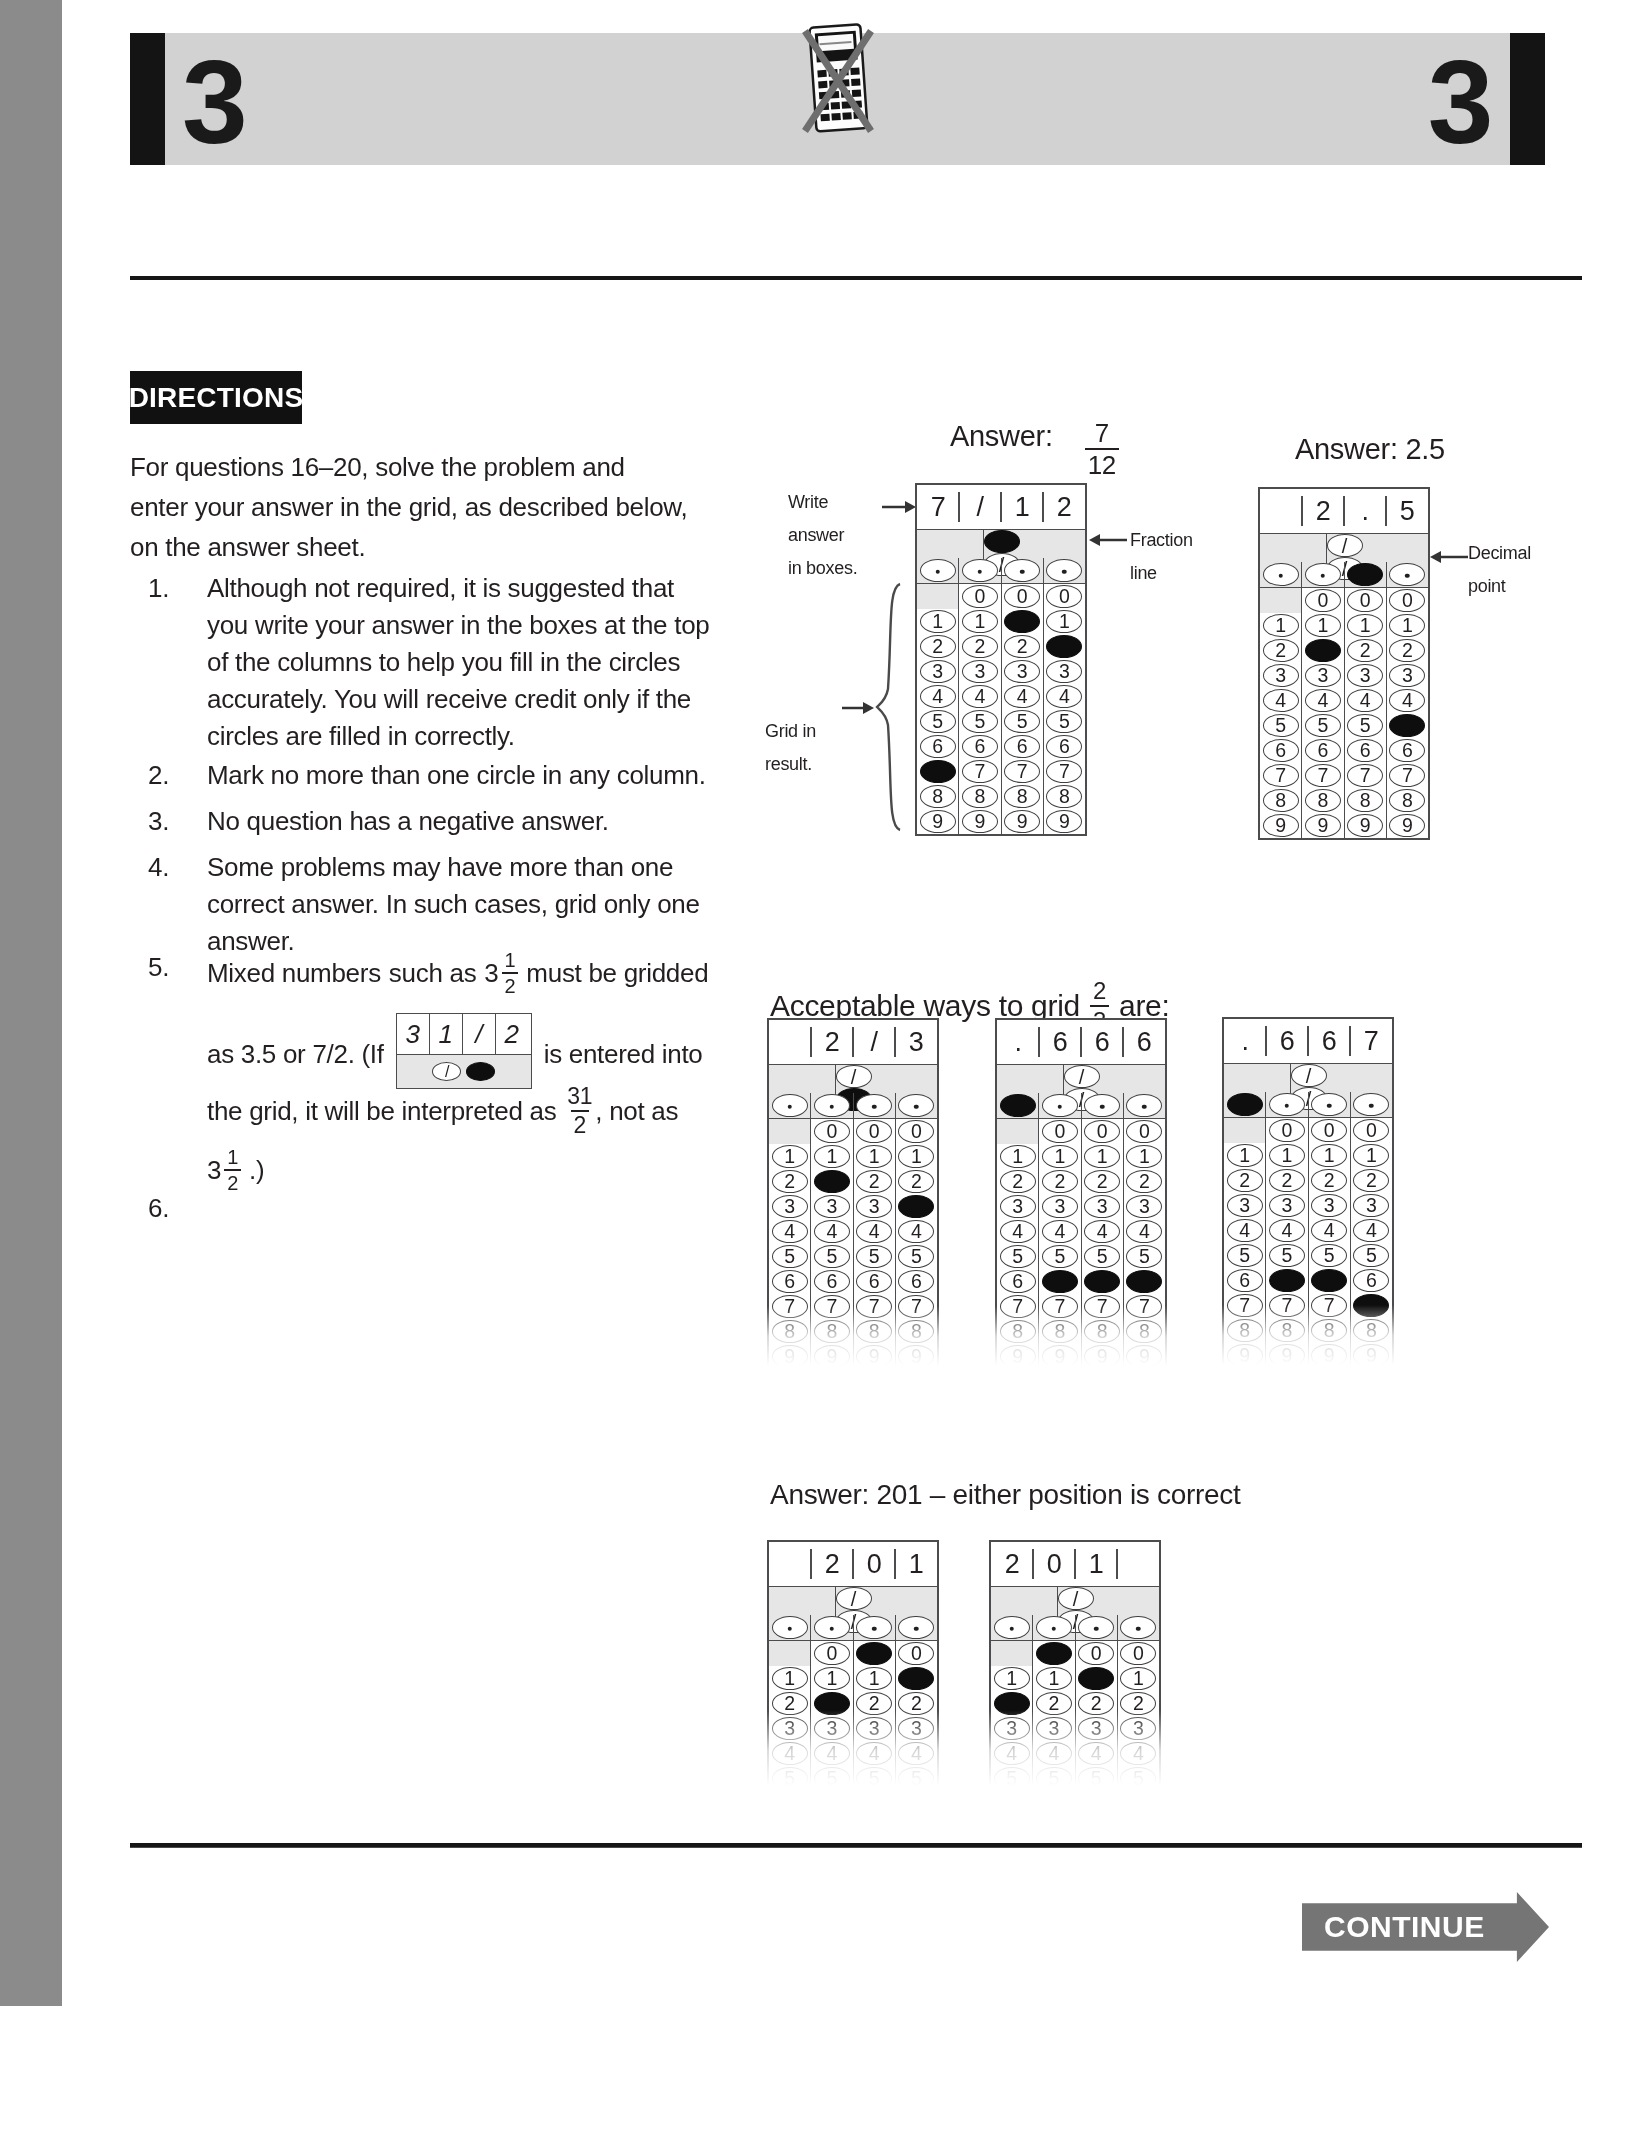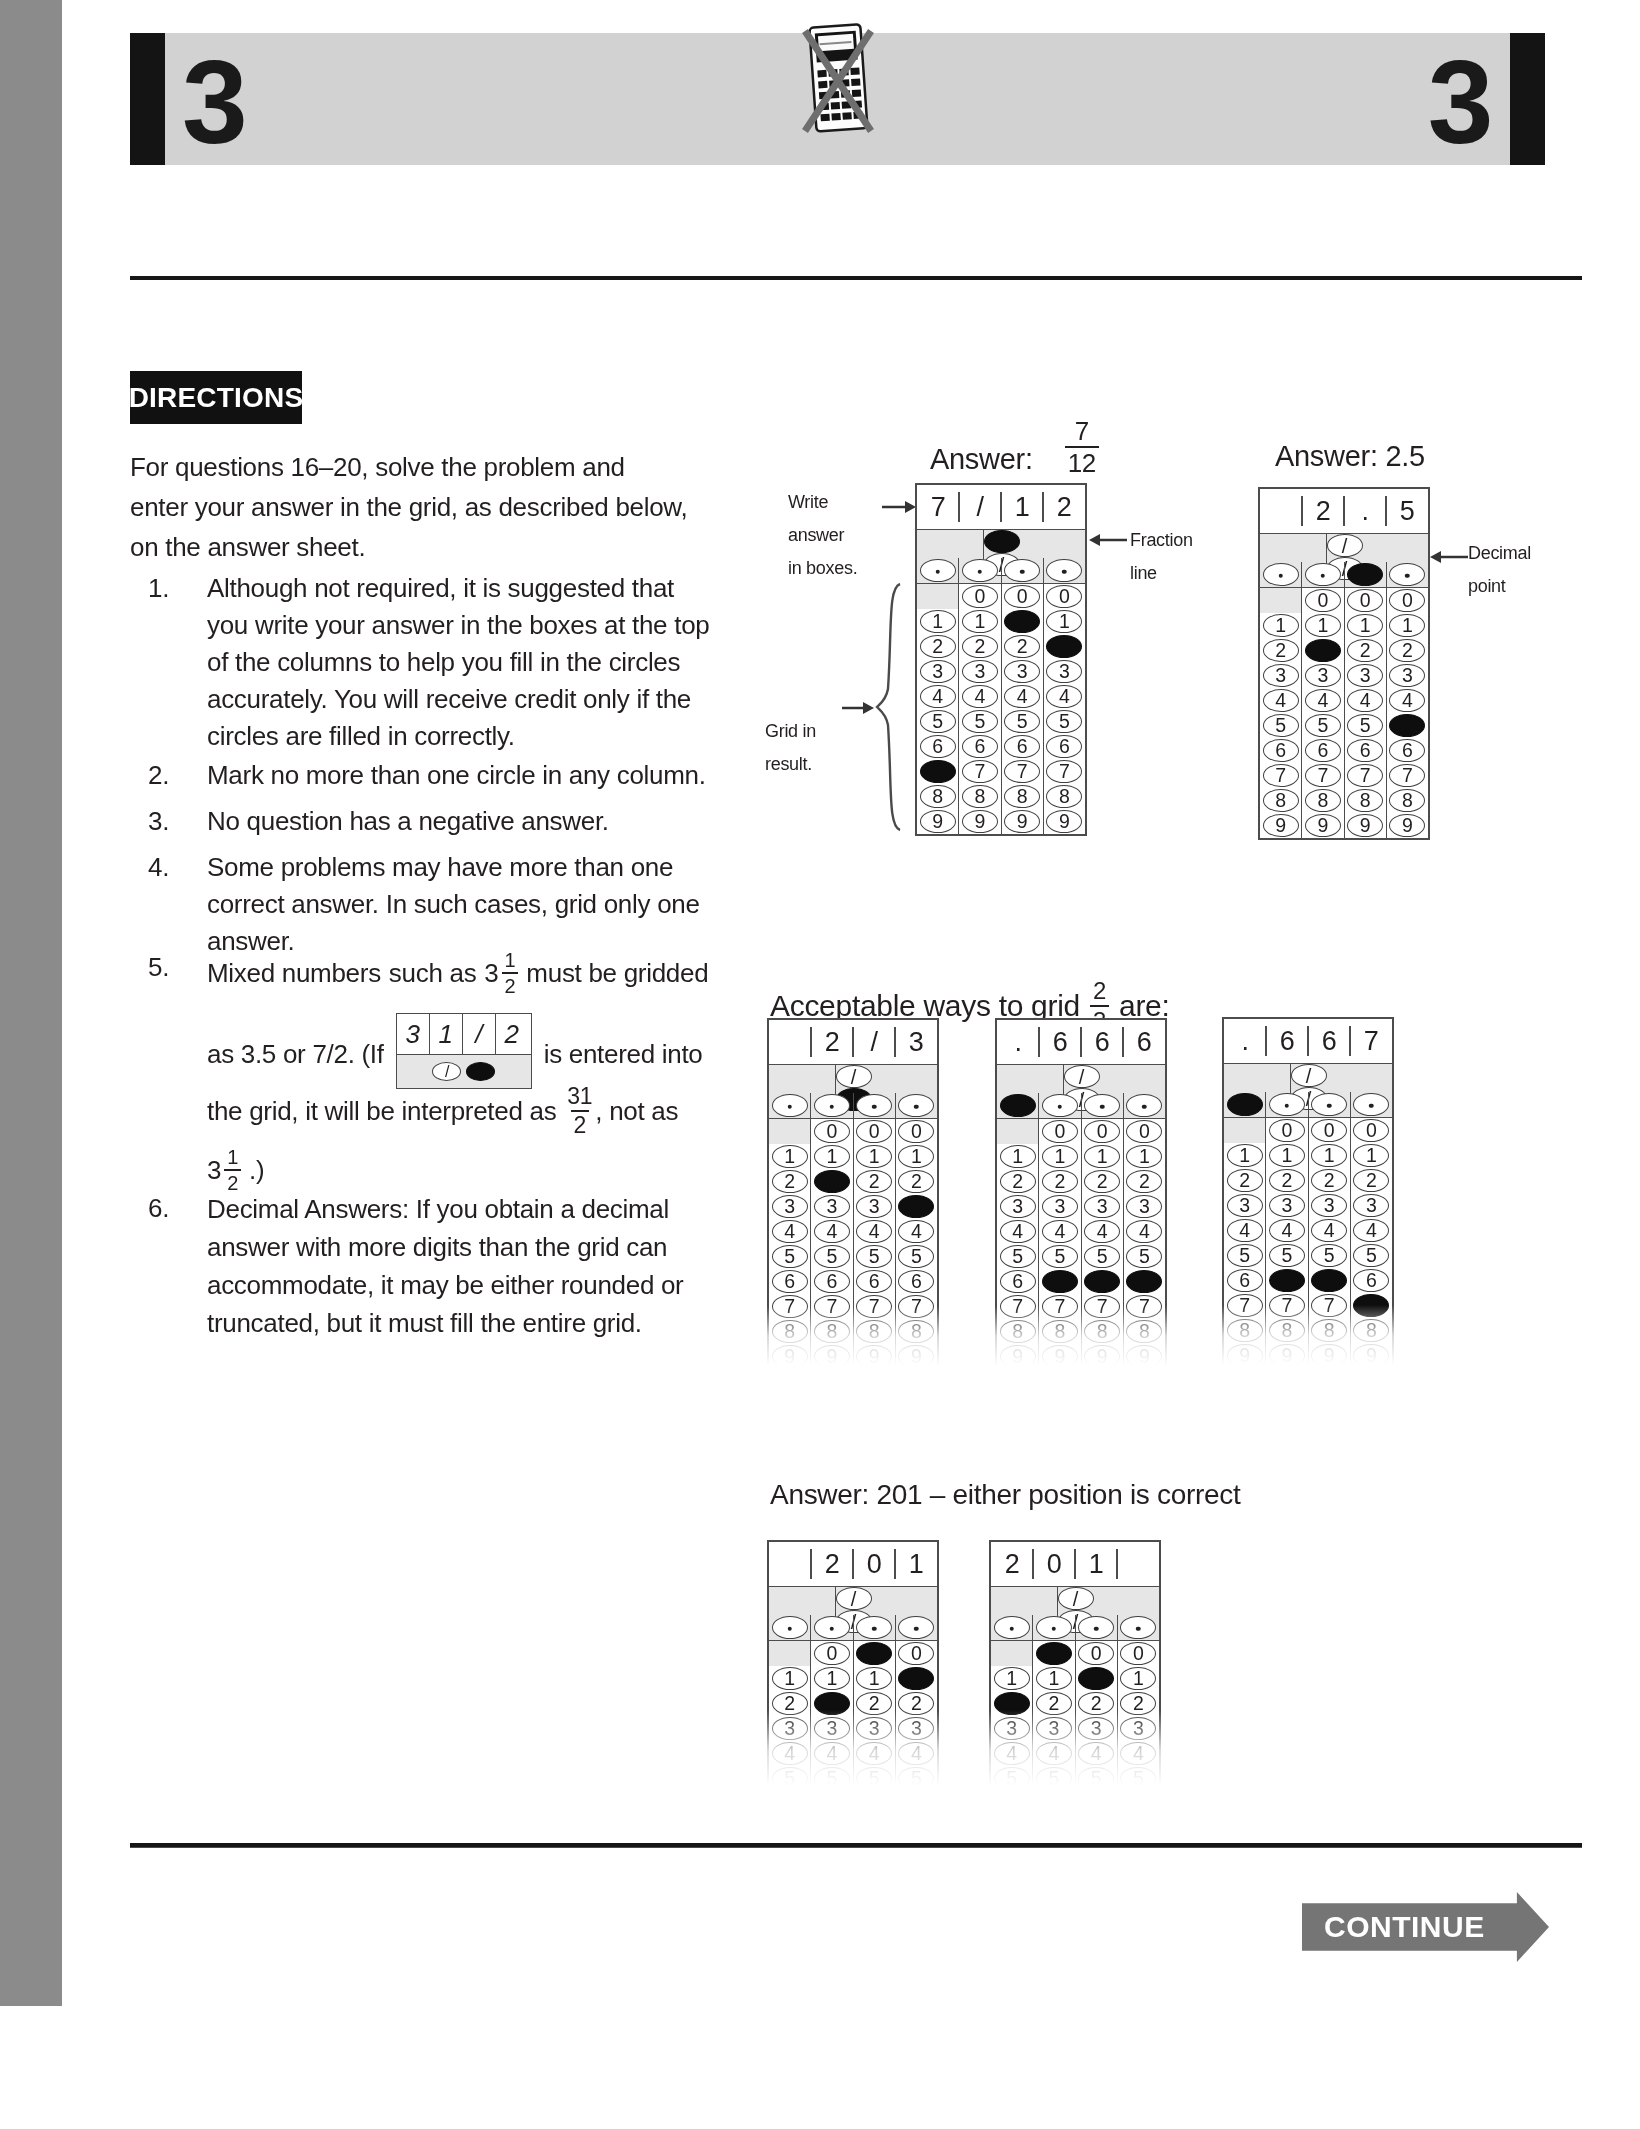--- a/index.html
+++ b/index.html
@@ -75,21 +75,21 @@
   .mghead{display:flex;height:40px;}
   .mgcell{width:32px;display:flex;align-items:center;justify-content:center;font-size:26px;font-style:italic;color:#231f20;}
   .mgcell+.mgcell{border-left:1.5px solid #4c4c4e;}
   .mgband{display:flex;height:33px;background:#e6e6e6;border-top:1.5px solid #4c4c4e;}
   .mgb{width:33.5px;display:flex;align-items:center;justify-content:center;}
   .mbub{width:29px;height:19px;border:1.5px solid #404042;border-radius:50%;box-sizing:border-box;
         display:flex;align-items:center;justify-content:center;font-size:16px;background:#fff;}
   .mbub.filled{background:#0e0e0e;border-color:#0e0e0e;color:transparent;}
 
   
-  .ansline{position:absolute;display:flex;align-items:flex-end;font-size:29px;}
+  .ansline{position:absolute;display:flex;align-items:flex-start;font-size:29px;margin-left:20px;}
   .lbl{position:absolute;font-size:18px;line-height:33px;white-space:pre-line;}
   .arrow{position:absolute;}
   .brace{position:absolute;}
   .accline{position:absolute;display:flex;align-items:center;gap:10px;font-size:30px;}
   .a201{position:absolute;font-size:28px;}
   .note{position:absolute;width:252px;font-size:27px;line-height:43px;white-space:pre-line;}
 
   
   .continue{position:absolute;left:1302px;top:1892px;width:247px;height:70px;background:#757575;color:#fff;
             font-size:30px;font-weight:bold;letter-spacing:0.5px;display:flex;align-items:center;padding-left:22px;box-sizing:border-box;
@@ -225,24 +225,20 @@
       <span class="frac sm">
           <span class="fnum">1</span>
           <span class="fden">2</span>
         </span>
     </span>
     <span class="spl">.)</span>
   </div>
 
   <div class="oitem i6">
     <span class="onum">6.</span>
-    <span class="txt"><b>Decimal Answers:</b><span>  If you obtain a decimal
-answer with more digits than the grid can
-accommodate, it may be either rounded or
-truncated, but it must fill the entire grid.</span></span>
   </div>
 
   <div class="ansline" style="left:930px;top:420px;height:56px;">
     <span>Answer:</span>
     <span class="frac big" style="margin-left:32px;">
         <span class="fnum">7</span>
         <span class="fden">12</span>
       </span>
   </div>
   <div class="lbl" style="left:788px;top:486px;">Write

